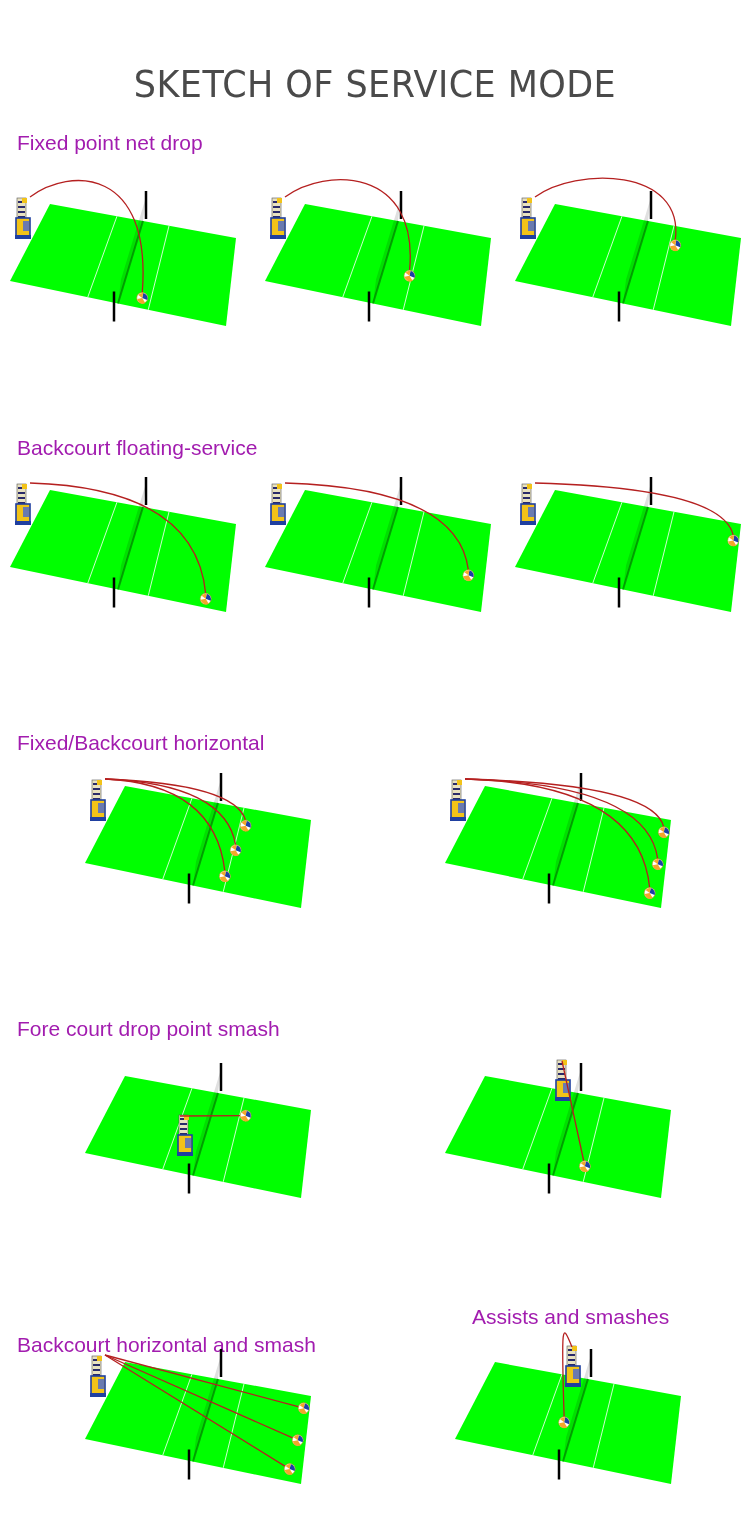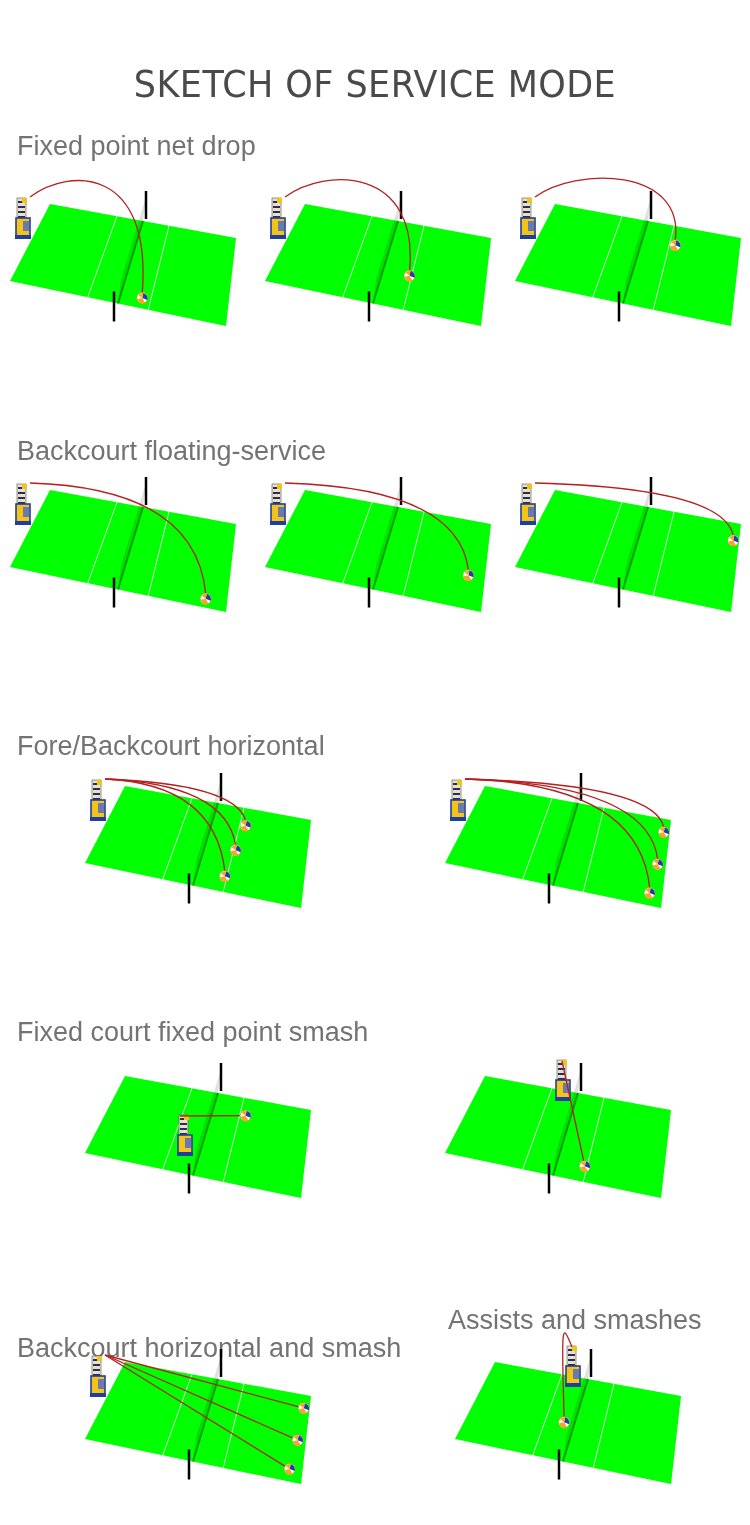--- a/index.html
+++ b/index.html
@@ -1,32 +1,32 @@
 <!DOCTYPE html>
 <html><head>
 <meta charset="utf-8">
 <style>
   html, body { margin: 0; padding: 0; background: #ffffff; }
   body { width: 750px; height: 1525px; position: relative; overflow: hidden; font-family: "Liberation Sans", "DejaVu Sans", sans-serif; }
   .title { position: absolute; top: 62px; left: 0; width: 750px; text-align: center; font-size: 38px; color: #4a4a4a; letter-spacing: 0.5px; font-family: "DejaVu Sans", sans-serif; font-weight: normal; transform: scaleX(0.92); }
-  .section-label { position: absolute; left: 17px; font-size: 27px; color: #737373; white-space: nowrap; }
+  .section-label { position: absolute; left: 17px; font-size: 21px; color: #a21caf; white-space: nowrap; }
   .panel { position: absolute; }
   svg { overflow: visible; }
 </style>
 </head>
 <body>
 
 <div class="title">SKETCH OF SERVICE MODE</div>
 
 <div class="section-label" style="top:131px">Fixed point net drop</div>
 <div class="section-label" style="top:436px">Backcourt floating-service</div>
-<div class="section-label" style="top:731px">Fore/Backcourt horizontal</div>
-<div class="section-label" style="top:1017px">Fixed court fixed point smash</div>
+<div class="section-label" style="top:731px">Fixed/Backcourt horizontal</div>
+<div class="section-label" style="top:1017px">Fore court drop point smash</div>
 <div class="section-label" style="top:1333px">Backcourt horizontal and smash</div>
-<div class="section-label" style="top:1305px;left:448px">Assists and smashes</div>
+<div class="section-label" style="top:1305px;left:472px">Assists and smashes</div>
 
 <div class="panel" style="left:0;top:180px;width:250px;height:150px"><svg width="250" height="150" viewBox="0 0 250 150">
       <polygon points="50,24 236,58 226,146 10,101" fill="#00ff00"></polygon>
       <line x1="116.96" y1="36.24" x2="87.75999999999999" y2="117.20000000000002" stroke="#ffffff" stroke-width="0.8"></line>
       <line x1="169.04000000000002" y1="45.760000000000005" x2="148.24" y2="129.8" stroke="#ffffff" stroke-width="0.8"></line>
       <polygon points="143,41 146,17 121,99.5 118,123.5" fill="rgba(0,0,0,0.12)"></polygon>
       <line x1="143" y1="41" x2="118" y2="123.5" stroke="rgba(0,80,0,0.5)" stroke-width="2"></line>
       <line x1="146" y1="11" x2="146" y2="39" stroke="#000000" stroke-width="2.5"></line>
       <line x1="114" y1="111.5" x2="114" y2="141.5" stroke="#000000" stroke-width="2.5"></line>
       <g transform="translate(20,52)">

